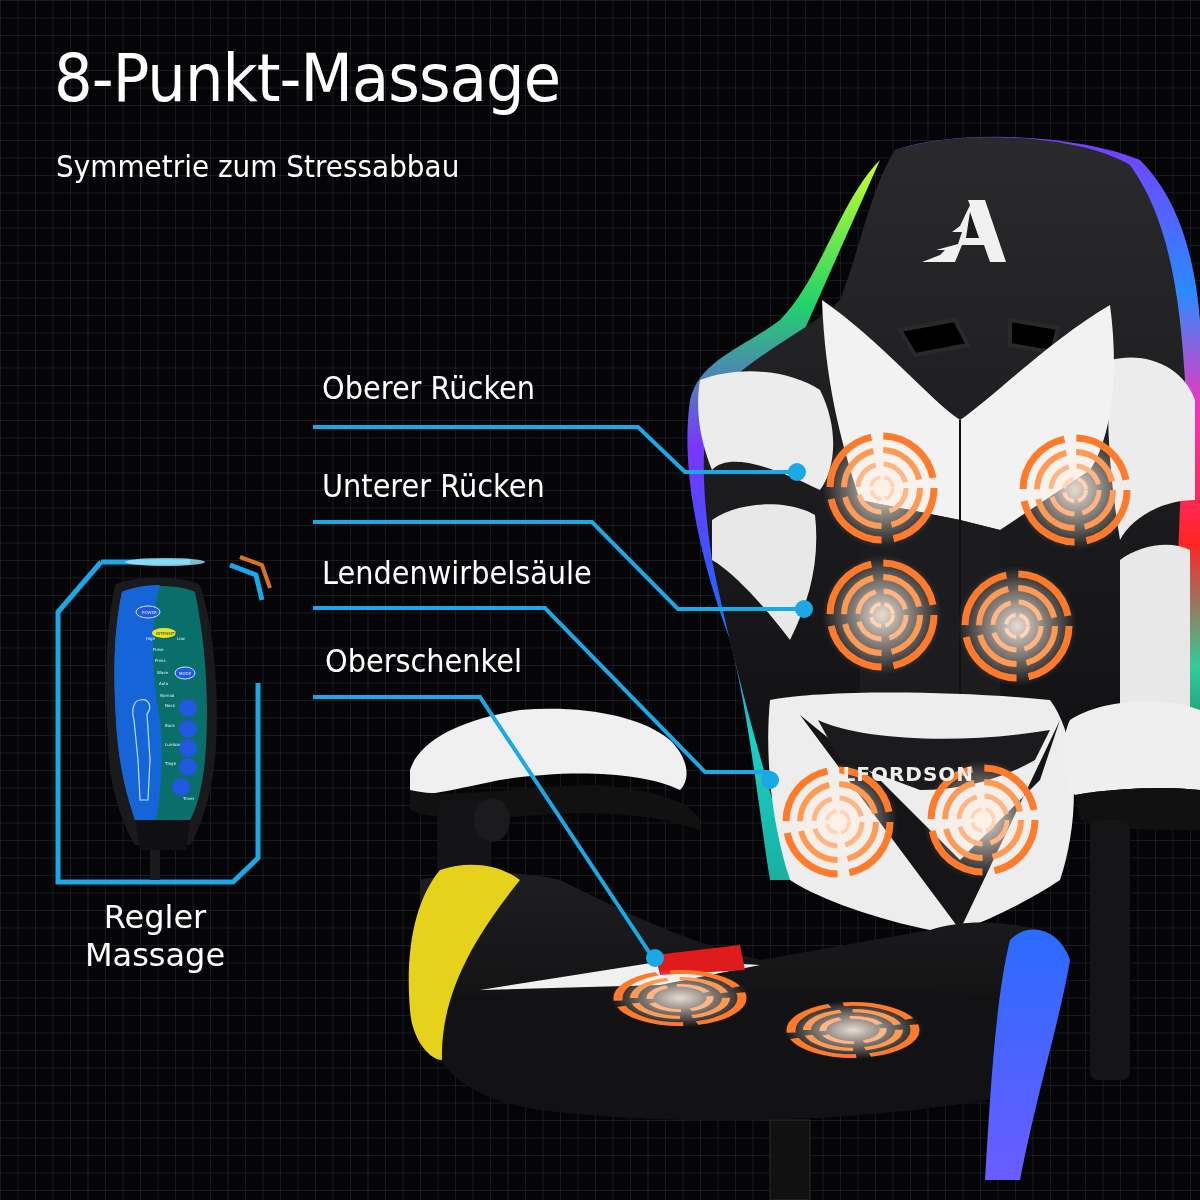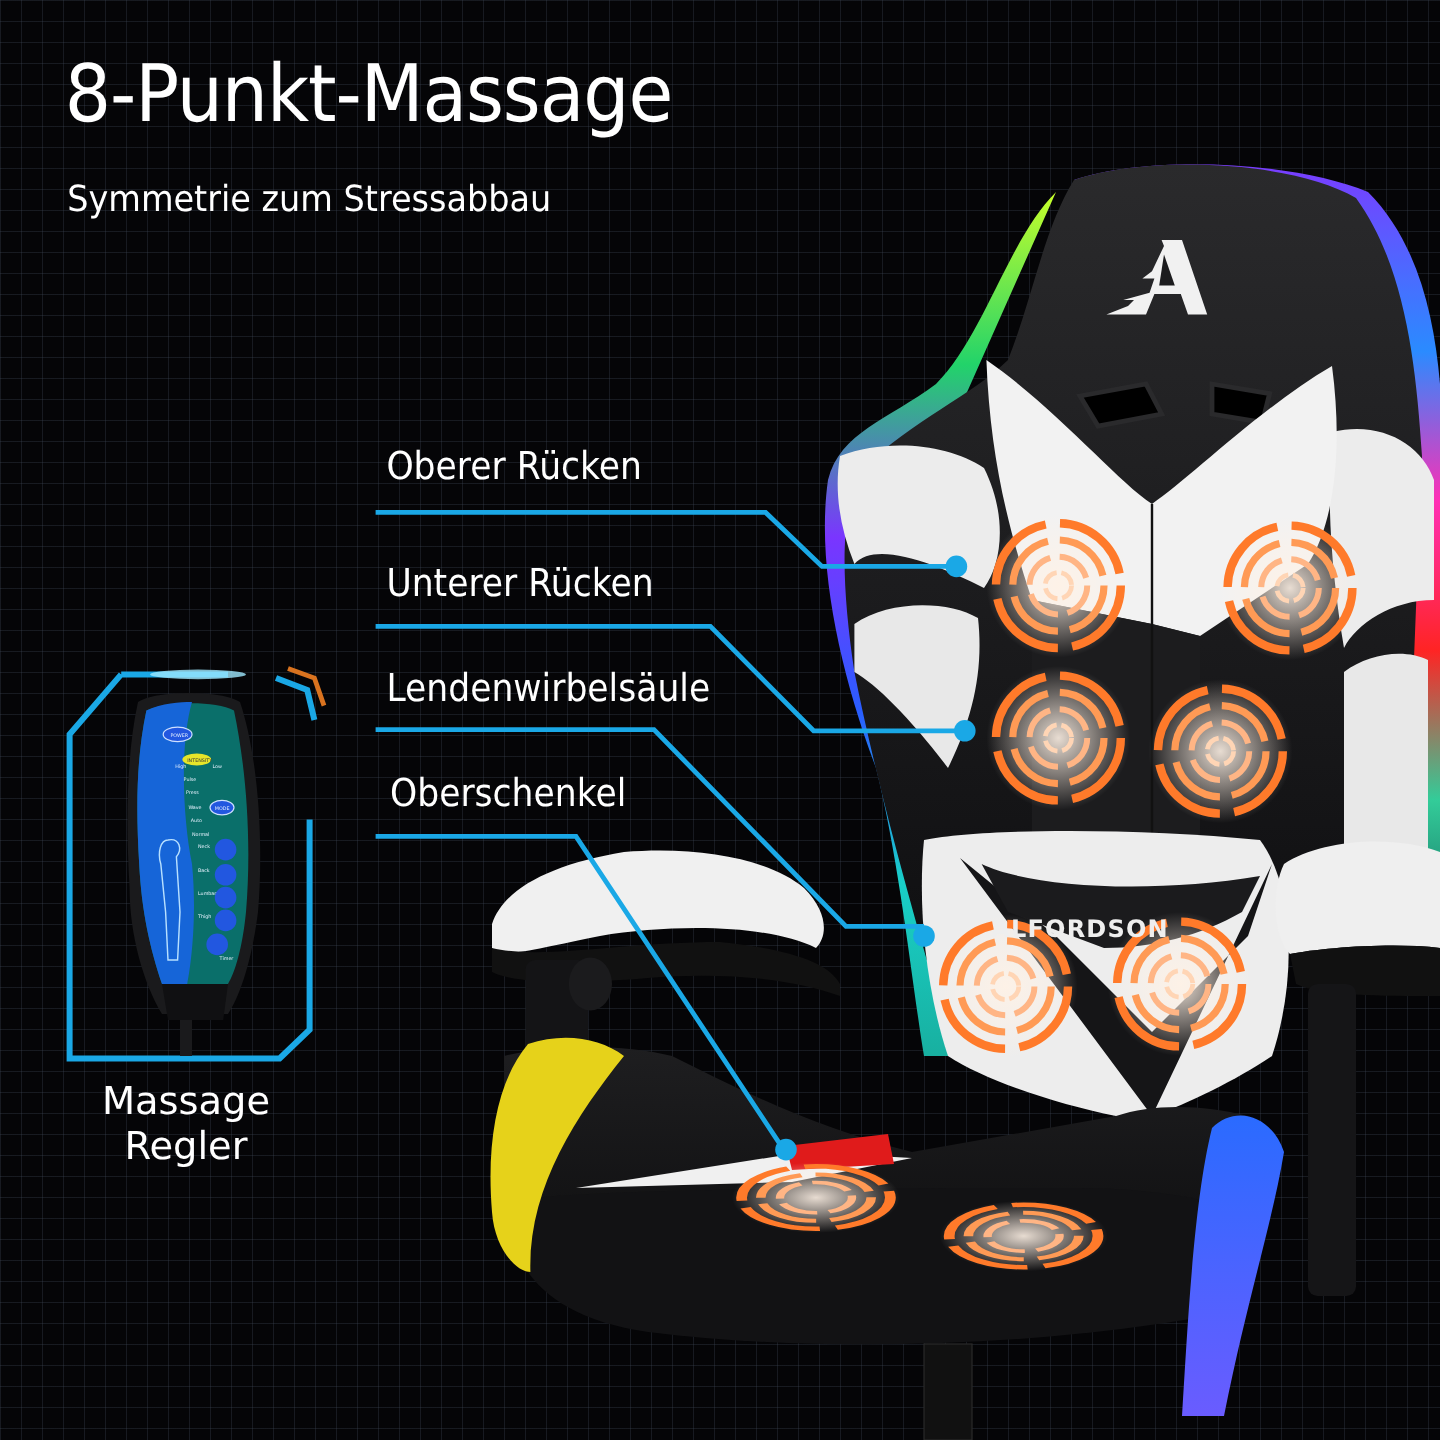--- a/index.html
+++ b/index.html
@@ -222,15 +222,15 @@
 <div class="subtitle">Symmetrie zum Stressabbau</div>
 
 <div class="label" style="left:322px;top:372px;">Oberer Rücken</div>
 <div class="label" style="left:322px;top:470px;">Unterer Rücken</div>
 <div class="label" style="left:322px;top:557px;">Lendenwirbelsäule</div>
 <div class="label" style="left:325px;top:645px;">Oberschenkel</div>
 
 <div class="brand-small">ALFORDSON</div>
 
 <div class="remote-caption">
+  <div>Regler</div>
   <div>Massage</div>
-  <div>Regler</div>
 </div>
 
 </body></html>

